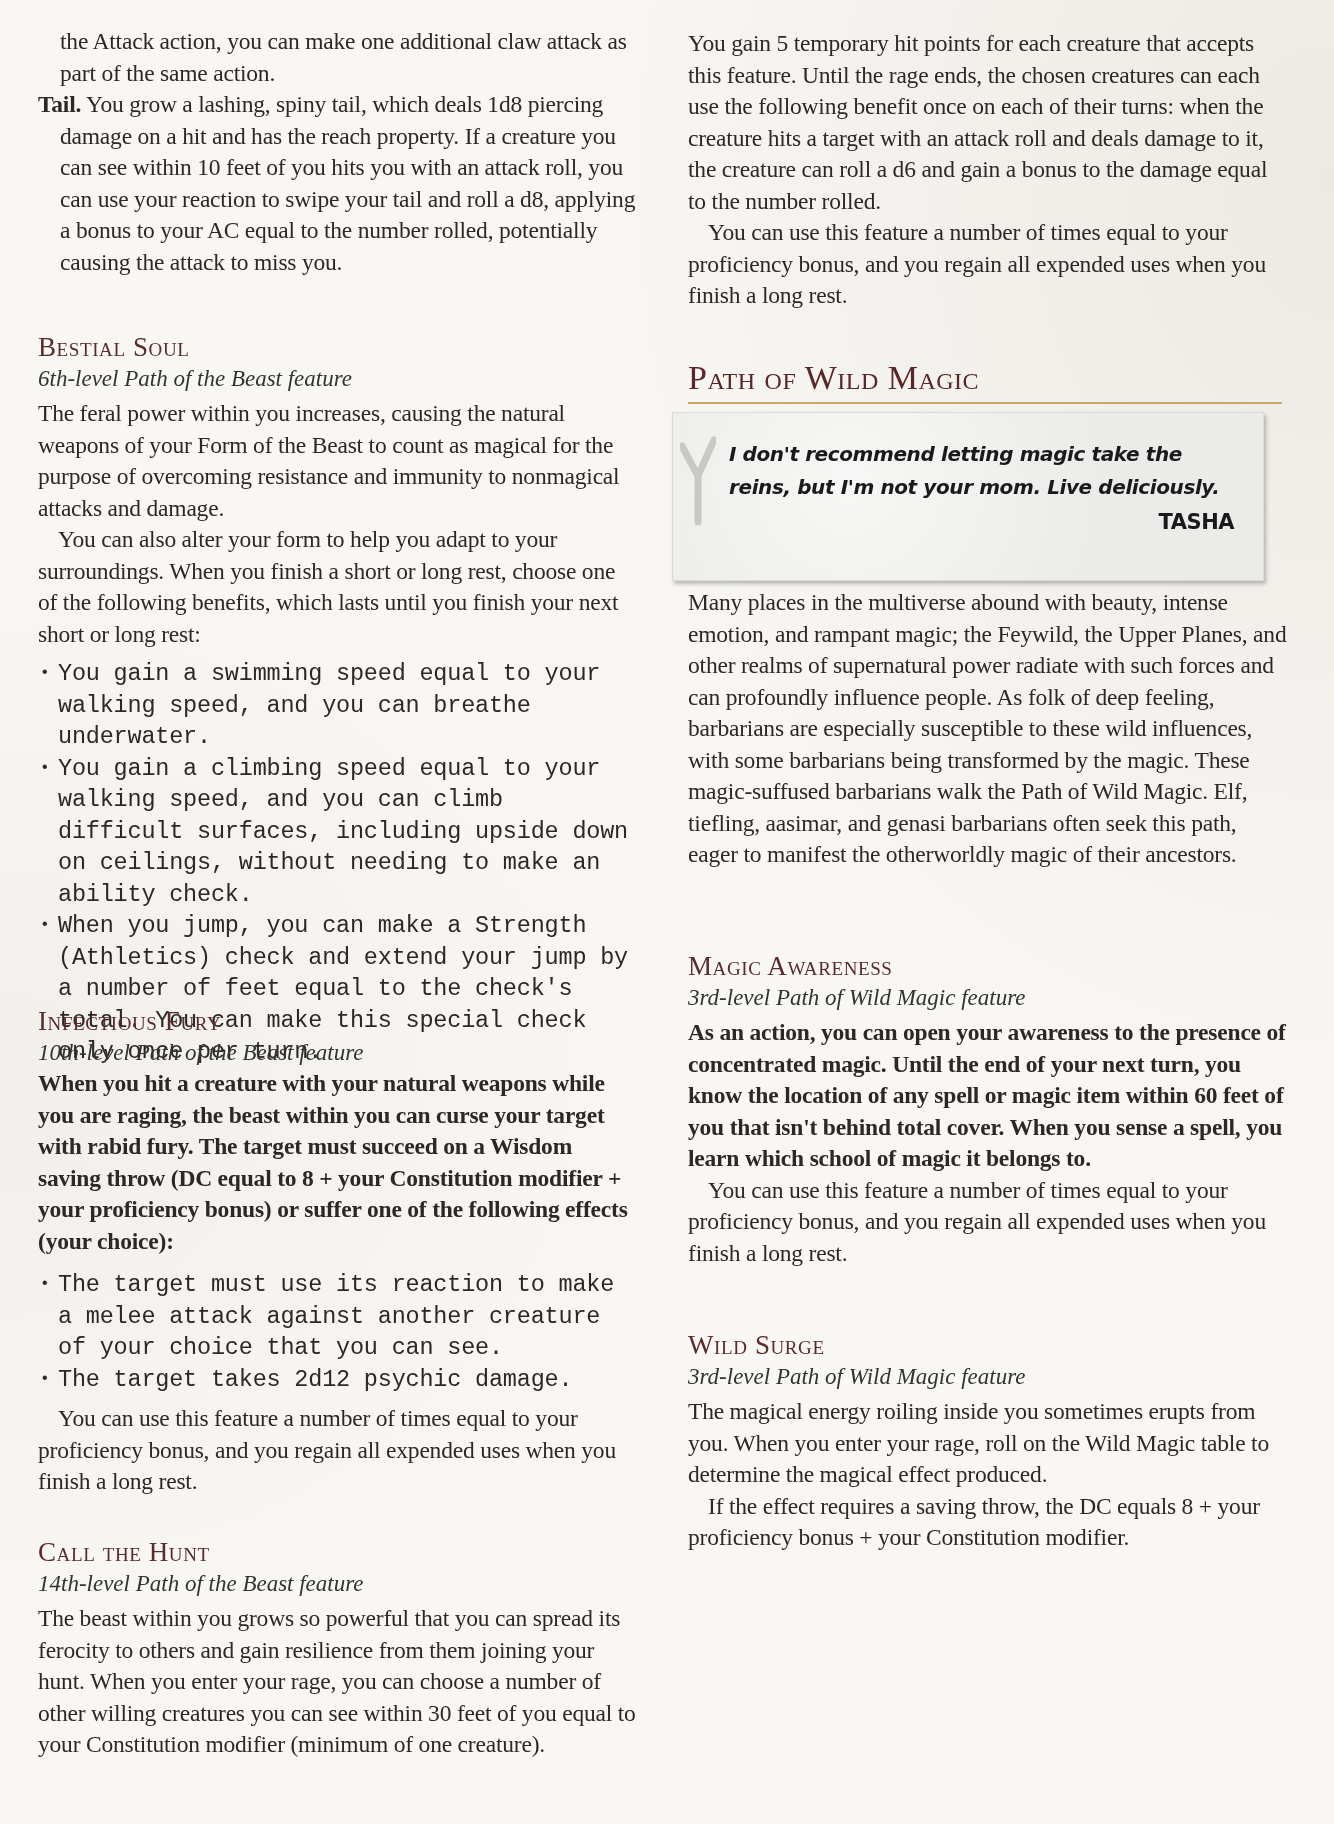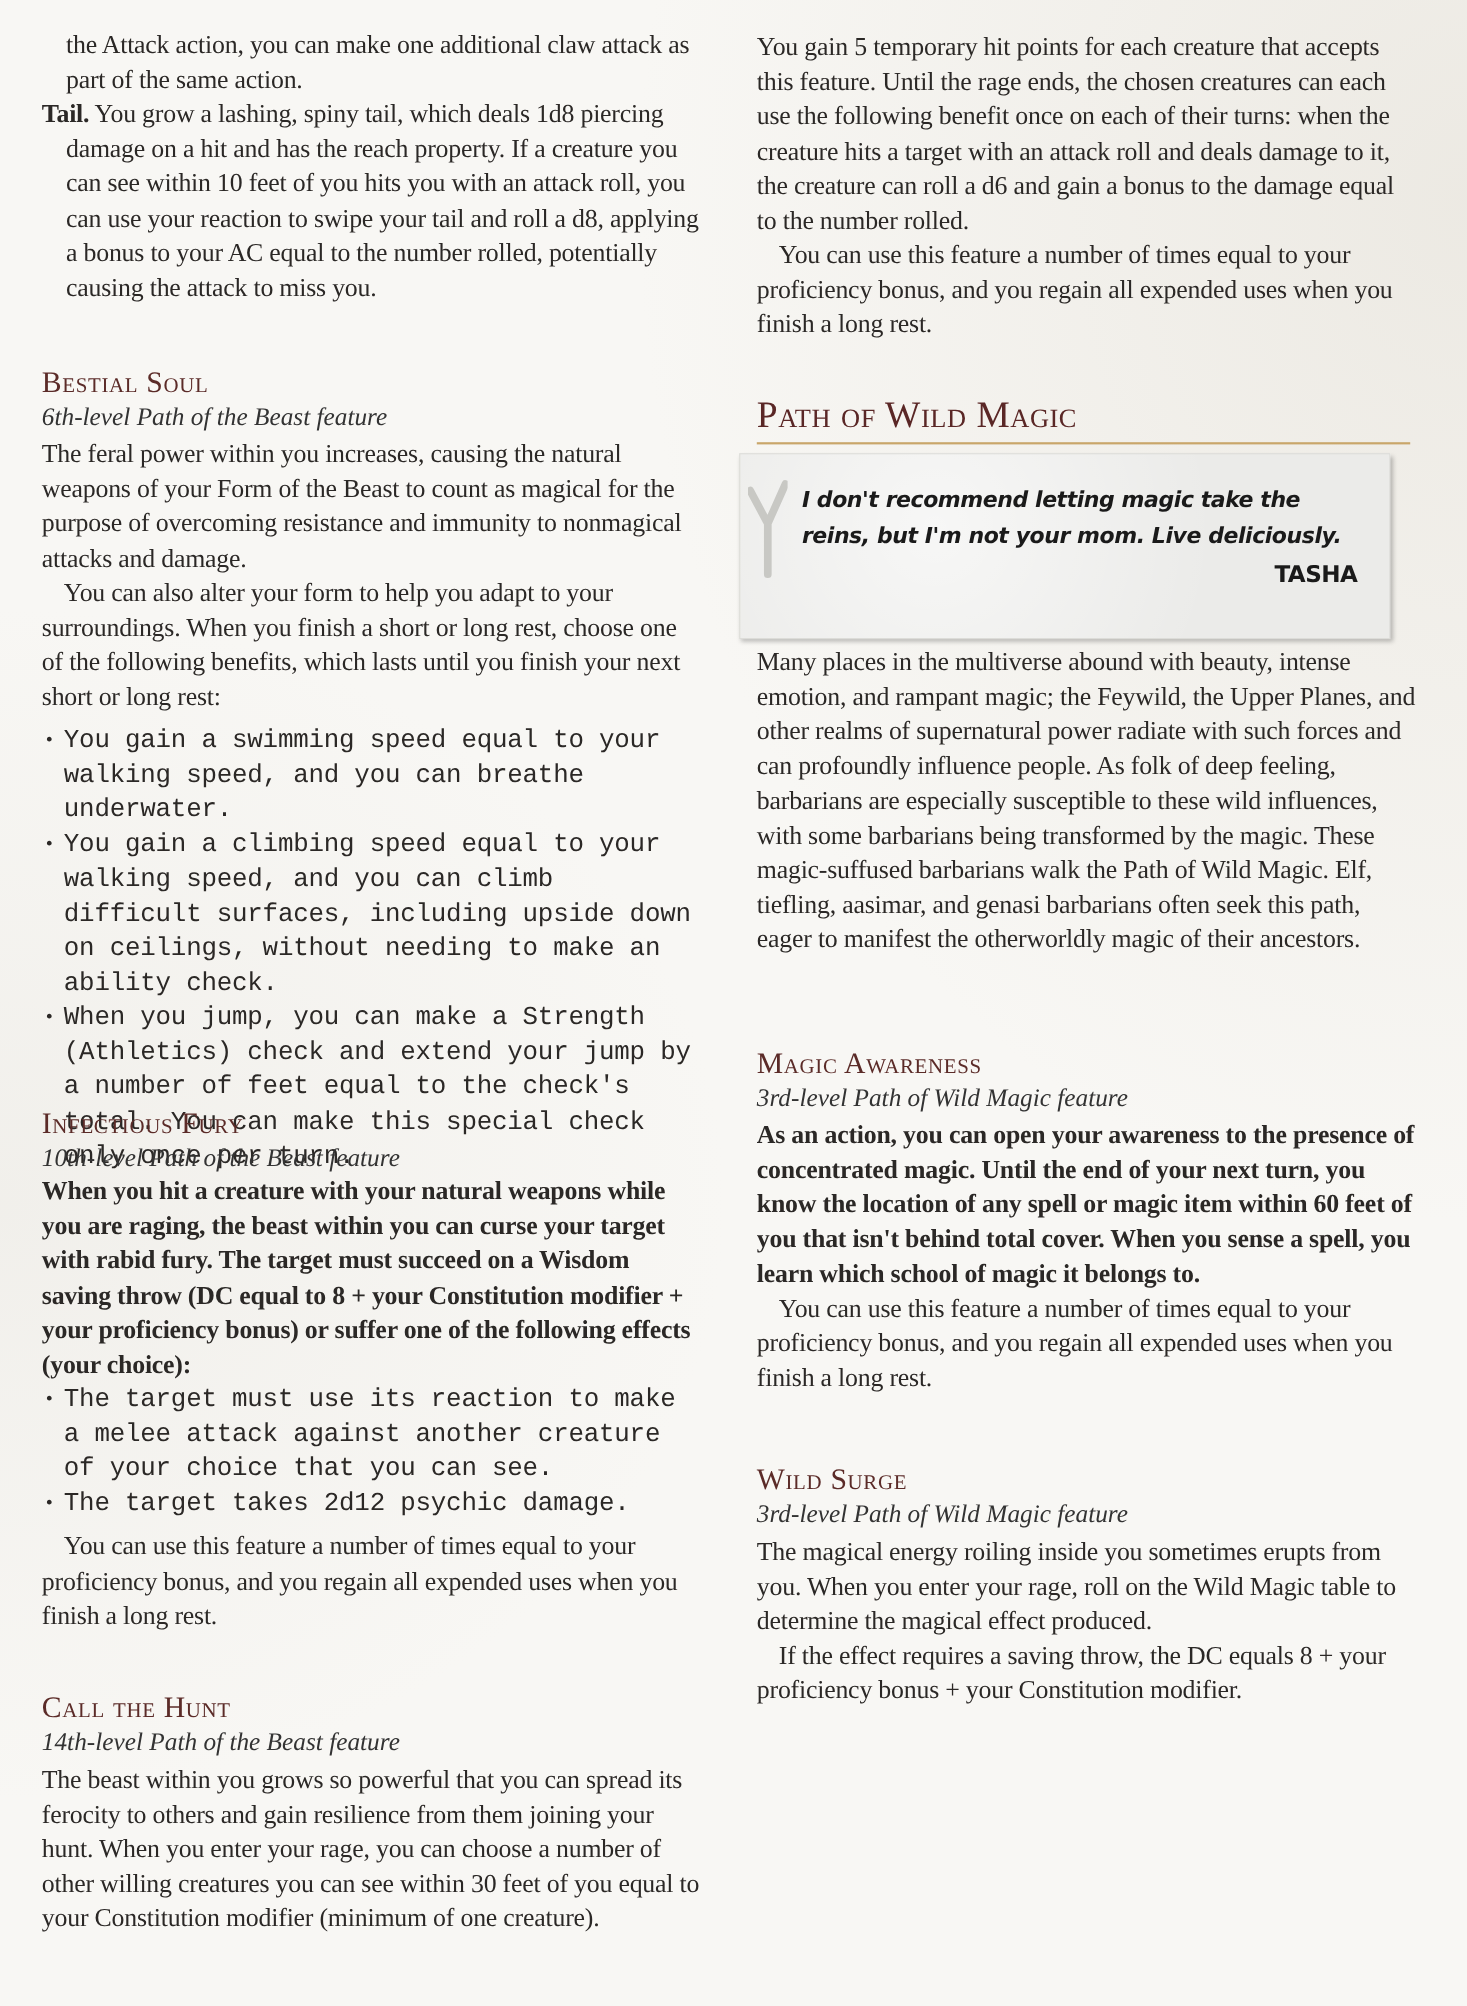--- a/index.html
+++ b/index.html
@@ -80,21 +80,21 @@
         <li>You gain a swimming speed equal to your walking speed, and you can breathe underwater.</li>
         <li>You gain a climbing speed equal to your walking speed, and you can climb difficult surfaces, including upside down on ceilings, without needing to make an ability check.</li>
         <li>When you jump, you can make a Strength (Athletics) check and extend your jump by a number of feet equal to the check's total. You can make this special check only once per turn.</li>
       </ul>
     </div>
 
     <div class="abs" style="top:1005px;">
       <h3>Infectious Fury</h3>
       <div class="sub">10th-level Path of the Beast feature</div>
       <p style="margin-top:0;font-weight:bold;">When you hit a creature with your natural weapons while you are raging, the beast within you can curse your target with rabid fury. The target must succeed on a Wisdom saving throw (DC equal to 8 + your Constitution modifier + your proficiency bonus) or suffer one of the following effects (your choice):</p>
-      <ul style="margin-top:0;">
+      <ul style="margin-top:12px;">
         <li>The target must use its reaction to make a melee attack against another creature of your choice that you can see.</li>
         <li>The target takes 2d12 psychic damage.</li>
       </ul>
       <p class="indent" style="margin-top:8px;">You can use this feature a number of times equal to your proficiency bonus, and you regain all expended uses when you finish a long rest.</p>
     </div>
 
     <div class="abs" style="top:1536px;">
       <h3>Call the Hunt</h3>
       <div class="sub">14th-level Path of the Beast feature</div>
       <p style="margin-top:4px;">The beast within you grows so powerful that you can spread its ferocity to others and gain resilience from them joining your hunt. When you enter your rage, you can choose a number of other willing creatures you can see within 30 feet of you equal to your Constitution modifier (minimum of one creature).</p>

